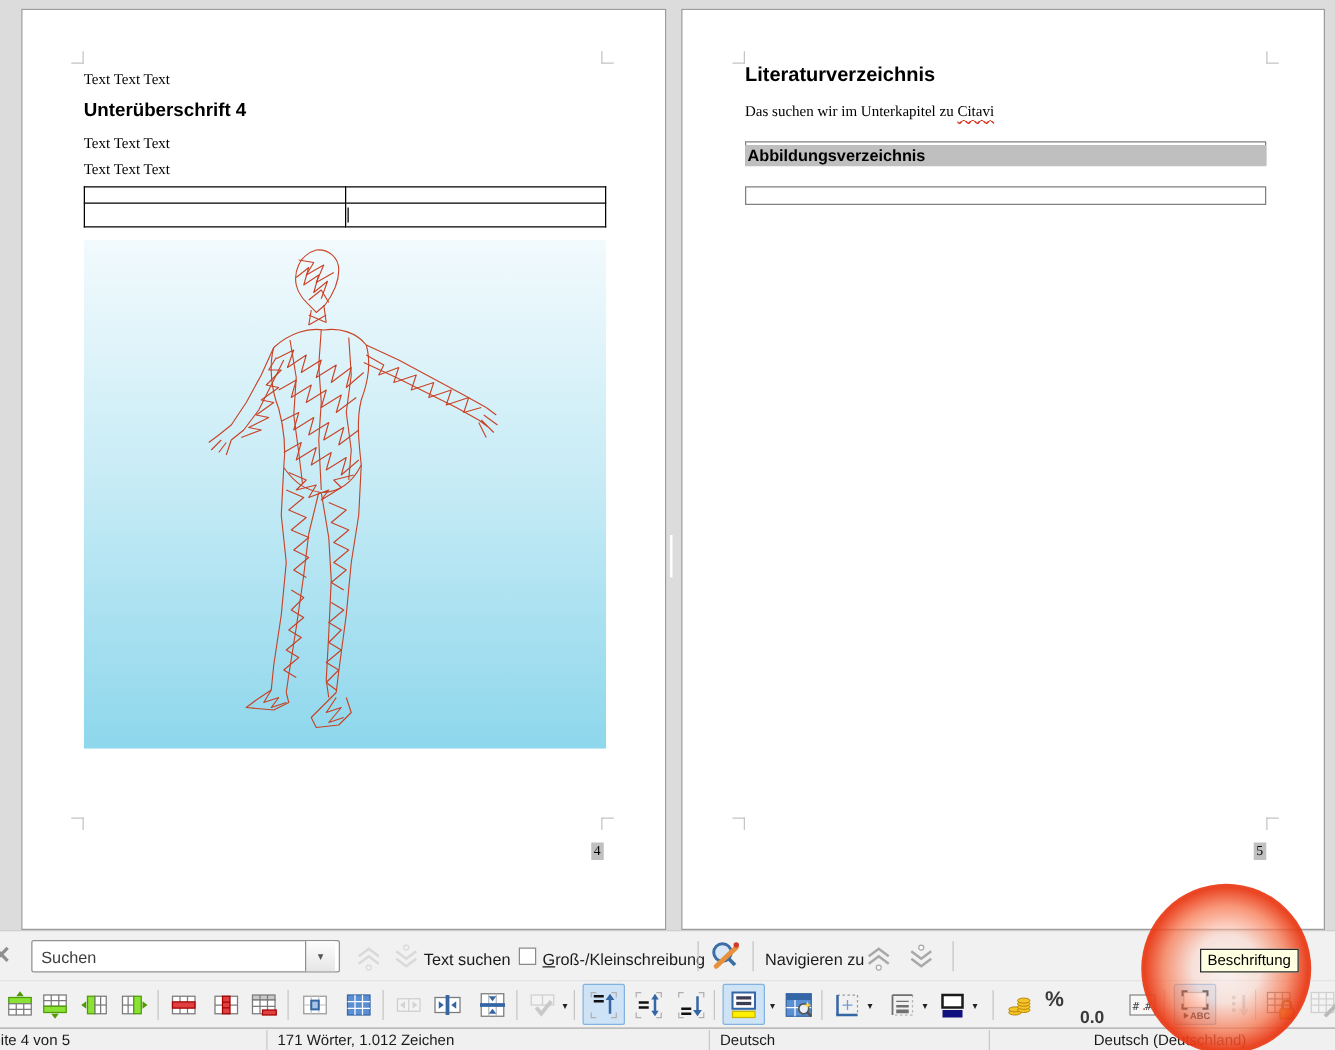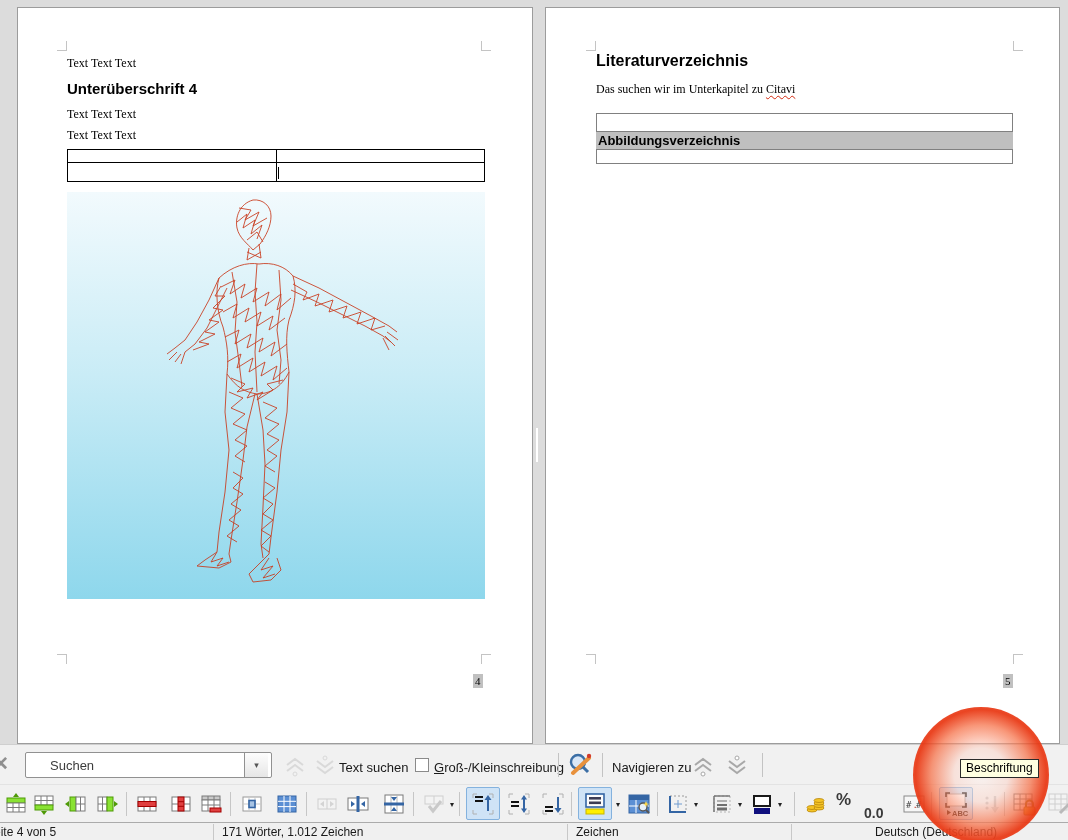--- a/index.html
+++ b/index.html
@@ -40,21 +40,21 @@
   .idx-bar { position:absolute; left:50px; width:417px; background:#bfbfbf; font-size:13px; font-weight:bold;
              color:#000; padding:1px 0 0 2px; }
 
   
   .find-bar { position:absolute; left:0; top:744px; width:1068px; height:40px; background:#f1f1f1;
               border-top:1px solid #cfcfcf; }
   .find-bar .abs { position:absolute; }
   .close-x { left:-7px; top:7px; font-size:19px; font-weight:bold; color:#8f8f8f; }
   .combo { left:25px; top:7px; width:247px; height:26px; background:#fff; border:1px solid #919191;
            border-radius:2px; display:flex; align-items:center; }
-  .combo input { border:none; outline:none; width:218px; font-size:13px; padding-left:24px; background:transparent;
+  .combo input { border:none; outline:none; width:218px; font-size:13px; padding-left:7px; background:transparent;
                  font-family:"Liberation Sans", sans-serif; color:#b91c1c; }
   .combo input::placeholder { color:#3c3c3c; opacity:1; }
   .combo-drop { width:24px; height:24px; border-left:1px solid #919191; background:linear-gradient(#fdfdfd,#e6e6e6);
                 display:flex; align-items:center; justify-content:center; font-size:9px; color:#555; }
   .fb-label { top:15px; font-size:13px; color:#1a1a1a; }
   .checkbox { left:415px; top:13px; width:14px; height:14px; background:#fff; border:1px solid #8a8a8a; }
   .u { text-decoration:underline; }
   .vsep { position:absolute; top:8px; width:1px; height:24px; background:#c3c3c3; }
 
   
@@ -176,21 +176,21 @@
   <div class="page page-right">
     <div class="corner tl" style="left:40px;top:33px"></div>
     <div class="corner tr" style="left:467px;top:33px"></div>
     <div class="corner bl" style="left:40px;top:646px"></div>
     <div class="corner br" style="left:467px;top:646px"></div>
 
     <div class="h-lit">Literaturverzeichnis</div>
     <div class="serif" style="position:absolute;left:50px;top:74px"><span>Das suchen wir im Unterkapitel zu </span><span class="squiggle">Citavi</span></div>
 
     <div class="idx-box" style="top:105px;height:19px"></div>
-    <div class="idx-bar" style="top:124px;height:32px">Abbildungsverzeichnis</div>
+    <div class="idx-bar" style="top:108px;height:17px">Abbildungsverzeichnis</div>
     <div class="idx-box" style="top:141px;height:15px"></div>
 
     <span class="pagenum" style="left:457px">5</span>
   </div>
 
   <div class="gap-marker"></div>
 </div>
 
 <div class="find-bar">
   <span class="abs close-x">✕</span>
@@ -492,19 +492,19 @@
       <line x1="13" y1="22" x2="23" y2="12" stroke="#b9b9b9" stroke-width="3"></line>
       </svg>
   </div>
 </div>
 
 <div class="status-bar">
   <span class="seg" style="left:-14px">Seite 4 von 5</span>
   <div class="ssep" style="left:213px"></div>
   <span class="seg" style="left:222px">171 Wörter, 1.012 Zeichen</span>
   <div class="ssep" style="left:567px"></div>
-  <span class="seg" style="left:576px">Zeichen</span>
+  <span class="seg" style="left:576px">Deutsch</span>
   <div class="ssep" style="left:791px"></div>
   <span class="seg" style="left:875px">Deutsch (Deutschland)</span>
 </div>
 
 <div class="ring"></div>
 <div class="tooltip">Beschriftung</div>
 
 </body></html>

